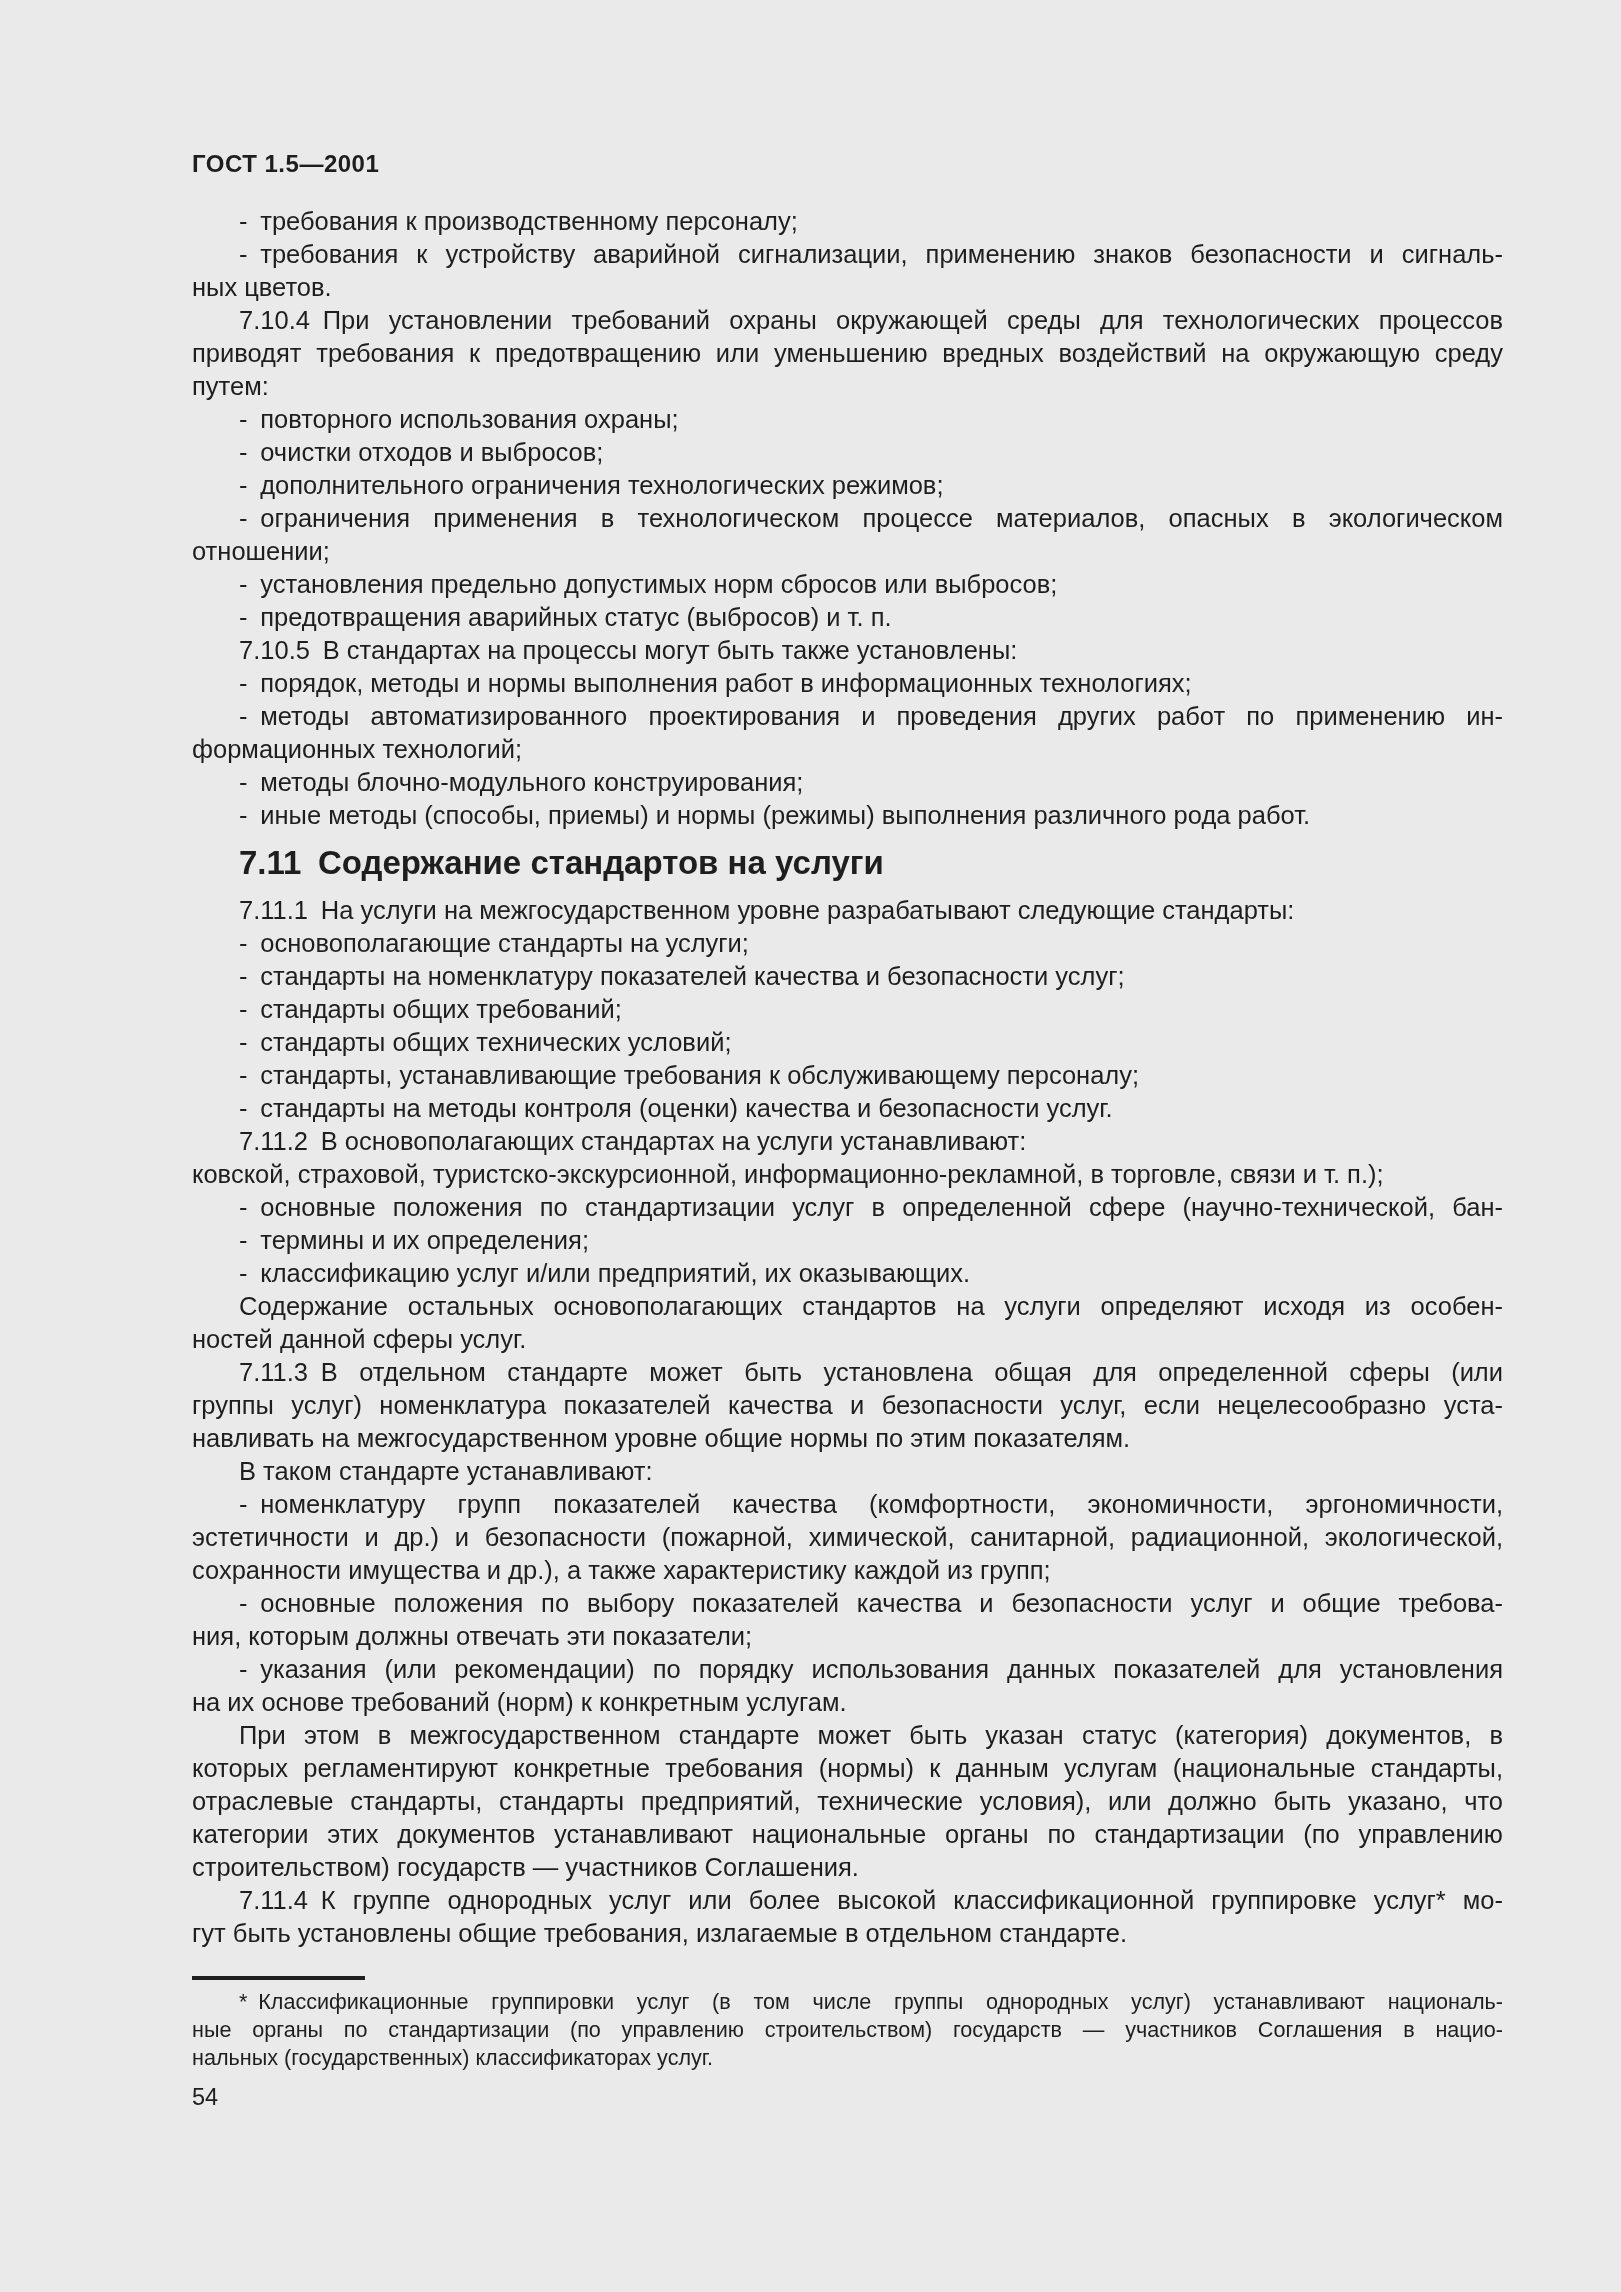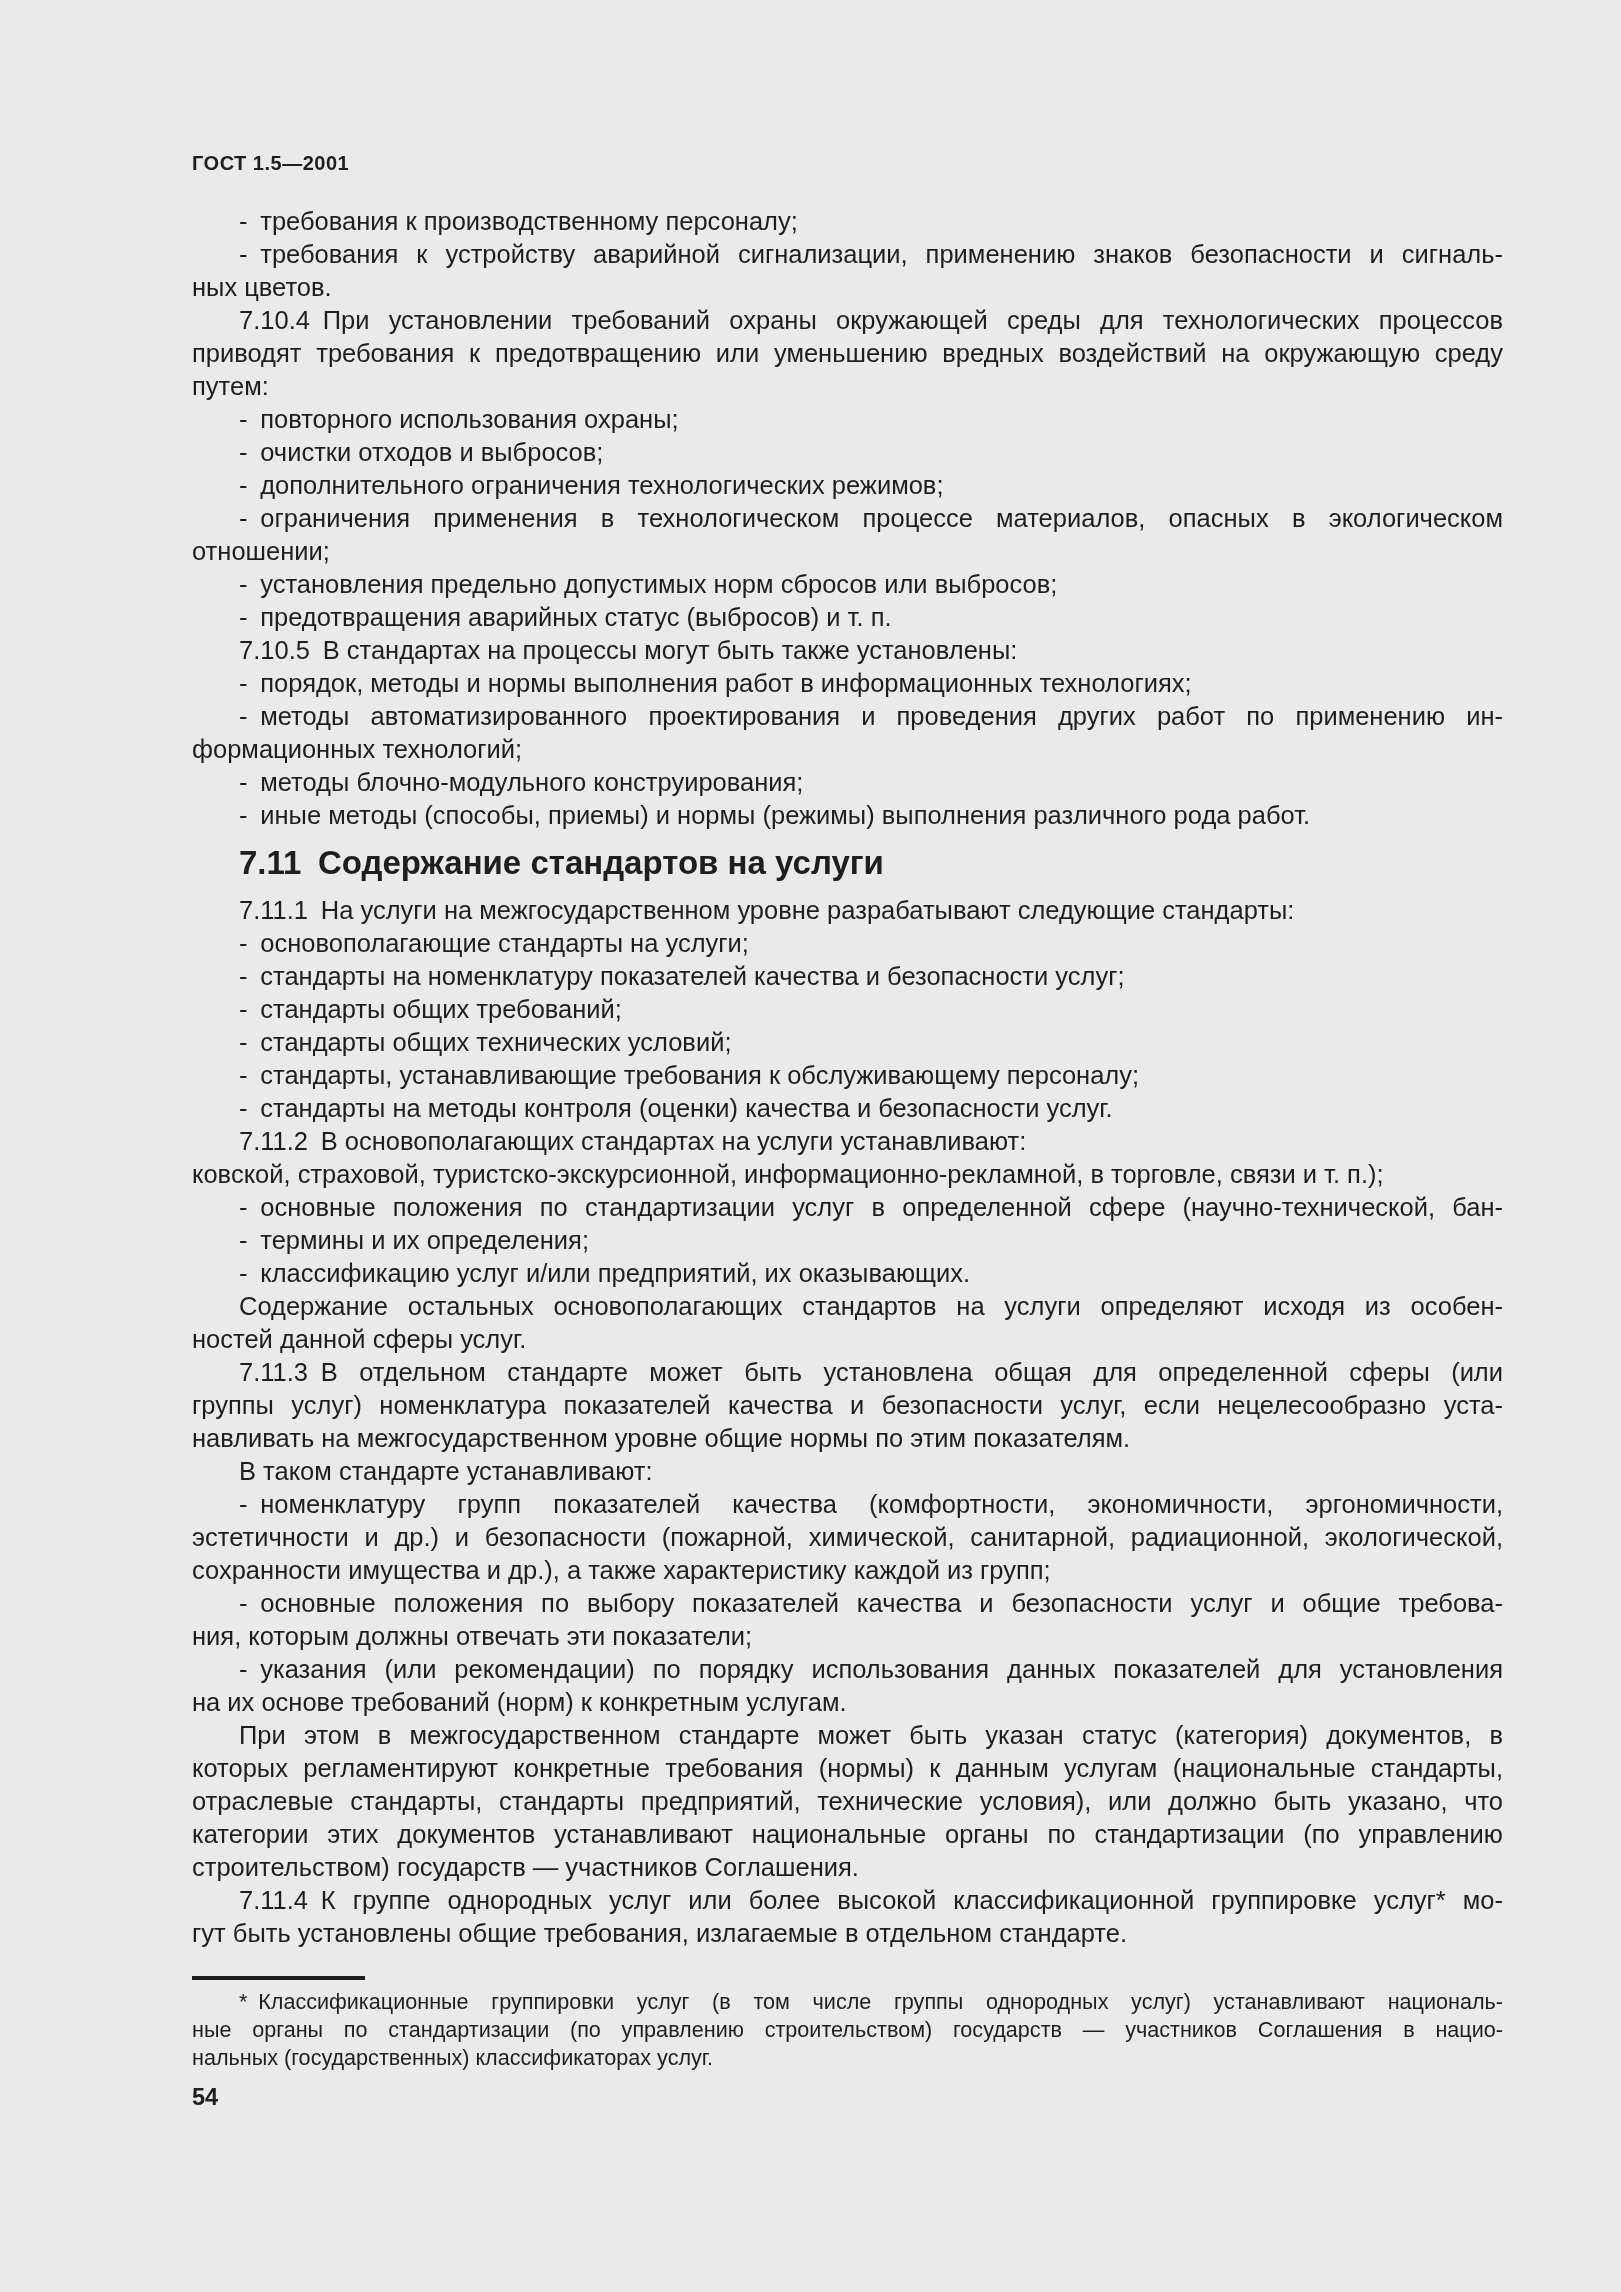--- a/index.html
+++ b/index.html
@@ -7,31 +7,31 @@
   .page {
     position:relative;
     width:1621px; height:2293px;
     background:var(--bg);
     color:var(--ink);
     font-family:"Liberation Sans","DejaVu Sans",sans-serif;
     box-sizing:border-box;
     padding:147px 118px 0 192px;
     overflow:hidden;
   }
-  .doc-header { font-weight:bold; font-size:20px; line-height:33px; letter-spacing:0.5px; }
+  .doc-header { font-weight:bold; font-size:24px; line-height:33px; letter-spacing:0.5px; }
   .body-content { margin-top:25px; font-size:25.5px; }
   .block { margin:0; }
   .line { line-height:33px; }
   .line.indent { text-indent:47px; }
   .line.just { text-align:justify; text-align-last:justify; }
   .block.heading { font-weight:bold; font-size:33px; margin:13.7px 0 15.7px; }
   .footnote-sep { width:173px; height:3.9px; background:var(--ink); margin-top:25.5px; }
   .footnote { margin-top:7.8px; font-size:21.6px; }
   .footnote .line { line-height:28px; }
-  .page-number { margin-top:11.8px; font-size:23.5px; line-height:29px;font-weight:bold; }
+  .page-number { margin-top:11.8px; font-size:23.5px; line-height:29px; }
 </style>
 </head>
 <body>
 
 <div class="page">
   <div class="doc-header">ГОСТ 1.5—2001</div>
   <div class="body-content">
       <div class="block list">
         <div class="line indent">- требования к производственному персоналу;</div>
       </div>

